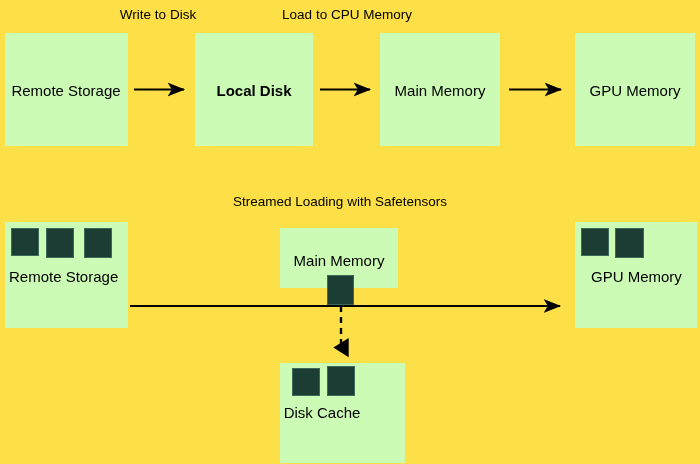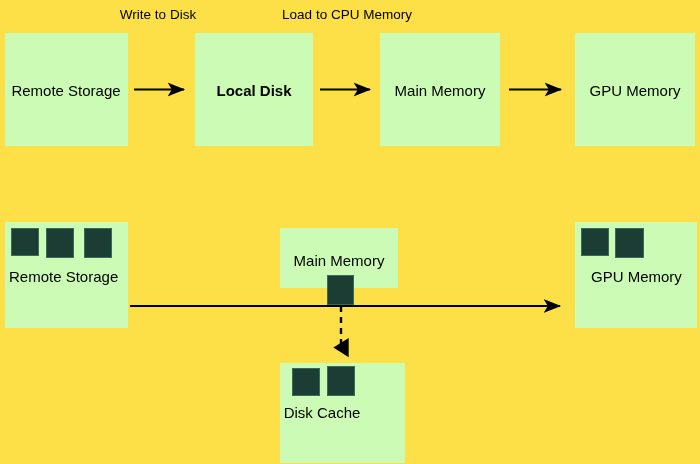--- a/index.html
+++ b/index.html
@@ -103,20 +103,21 @@
 
   <svg class="arrow-svg" style="left:509px; top:80px;" width="62" height="20">
     <defs>
       <marker id="ah3" markerWidth="9" markerHeight="9" refX="7.5" refY="3.2" orient="auto" markerUnits="strokeWidth">
         <path d="M0,0 L8,3.2 L0,6.4 L2,3.2 Z" fill="#000000"></path>
       </marker>
     </defs>
     <line x1="0" y1="9.5" x2="52" y2="9.5" stroke="#000000" stroke-width="2.2" marker-end="url(#ah3)"></line>
   </svg>
 
+  <div class="section-title" style="left:340px; top:195px;">Streamed Loading with Safetensors</div>
 
   <div class="box" style="left:5px; top:222px; width:123px; height:106px;"></div>
   <div class="chunk" style="left:11px; top:228px; width:28px; height:28px;"></div>
   <div class="chunk" style="left:46px; top:228px; width:28px; height:30px;"></div>
   <div class="chunk" style="left:84px; top:228px; width:28px; height:30px;"></div>
   <div class="box-label" style="left:9px; top:269px;">Remote Storage</div>
 
   <div class="box" style="left:280px; top:228px; width:118px; height:60px;"></div>
   <div class="box-label centered-label" style="left:339px; top:253px;">Main Memory</div>
   <div class="chunk" style="left:327px; top:275px; width:27px; height:30px;"></div>

